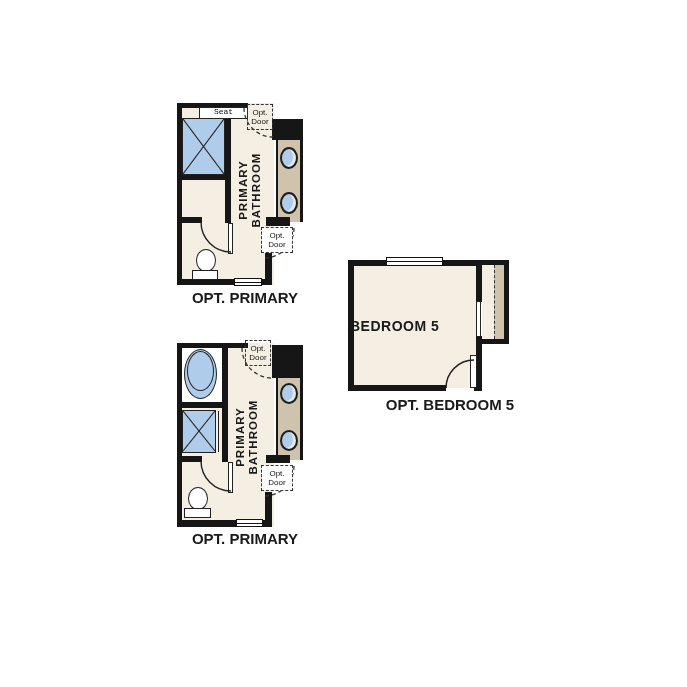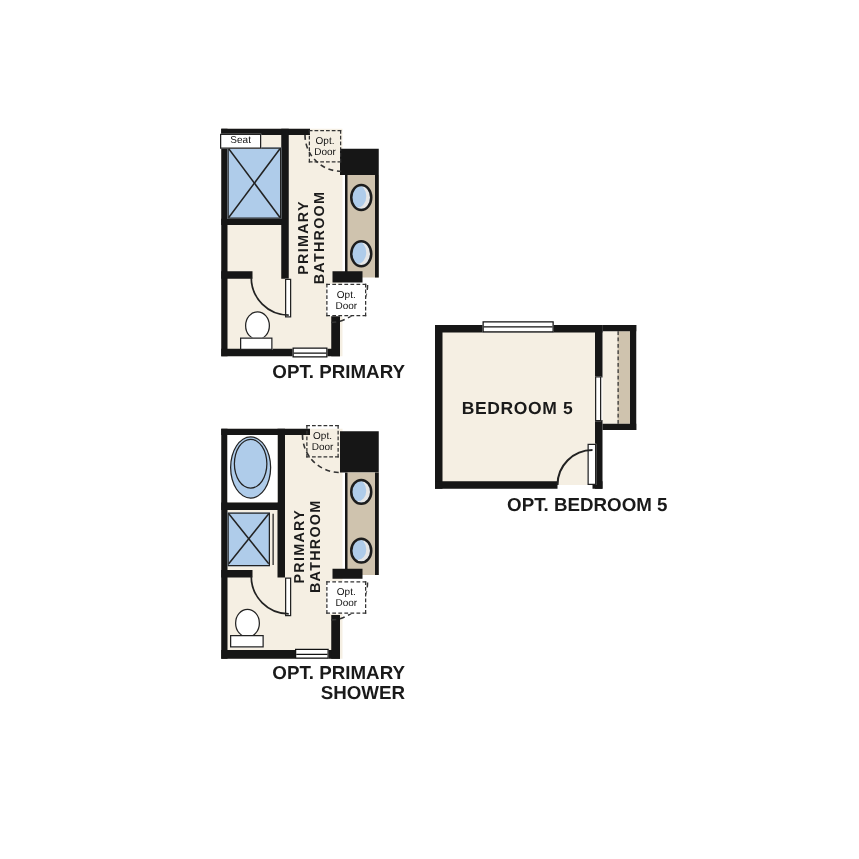--- a/index.html
+++ b/index.html
@@ -15,22 +15,22 @@
   .tub-inner{position:absolute;background:transparent;border:1.5px solid #222;border-radius:50%;box-sizing:border-box;}
   .sink{position:absolute;background:var(--fixture-blue,#afccea);border:2px solid #1d1d1d;border-radius:50%;box-sizing:border-box;box-shadow:inset -3px -1px 0 0 #e6e6e6;}
   .seat{position:absolute;background:#fff;border:1.5px solid #222;box-sizing:border-box;font-size:8px;line-height:8px;text-align:center;color:#111;}
   .window{position:absolute;background:#fff;border:1.5px solid #111;box-sizing:border-box;}
   .window i{position:absolute;left:0;right:0;top:45%;height:1px;background:#111;}
   .leaf{position:absolute;background:#fff;border:1px solid #222;box-sizing:border-box;}
   .toilet-bowl{position:absolute;background:#fff;border:1.5px solid #222;border-radius:50%;box-sizing:border-box;}
   .toilet-tank{position:absolute;background:#fff;border:1.5px solid #222;box-sizing:border-box;}
   .optd{position:absolute;border:1px dashed #333;box-sizing:border-box;font-size:8px;line-height:9px;text-align:center;color:#111;padding-top:3px;}
   .optd.outside{background:#fff;}
-  .cap{position:absolute;text-align:right;font-weight:bold;font-size:15px;line-height:16px;color:var(--text,#1a1a1a);}
-  .room-label{position:absolute;font-weight:bold;font-size:14px;color:var(--text,#1a1a1a);text-align:center;letter-spacing:0.5px;}
+  .cap{position:absolute;text-align:center;font-weight:bold;font-size:15px;line-height:16px;color:var(--text,#1a1a1a);}
+  .room-label{position:absolute;font-weight:bold;font-size:14px;color:var(--text,#1a1a1a);text-align:left;letter-spacing:0.5px;}
   .rot{position:absolute;width:110px;height:30px;display:flex;flex-direction:column;align-items:center;justify-content:center;transform:rotate(-90deg);font-weight:bold;font-size:11.5px;line-height:13px;letter-spacing:1px;color:var(--text,#1a1a1a);text-align:center;}
   svg.overlay{position:absolute;left:0;top:0;pointer-events:none;}
   .gline{position:absolute;background:#222;}
 </style>
 </head>
 <body>
 
 <div class="canvas">
 
   <div class="floor" style="left:177px;top:103px;width:97px;height:182px;"></div>
@@ -40,21 +40,21 @@
   <div class="wall" style="left:177px;top:279px;width:95px;height:6px;"></div>
   <div class="wall" style="left:265px;top:252px;width:7px;height:33px;"></div>
   <div class="wall" style="left:272px;top:119px;width:31px;height:21px;"></div>
   <div class="counter" style="left:276px;top:140px;width:27px;height:82px;"></div>
   <div class="wall" style="left:266px;top:217px;width:24px;height:9px;"></div>
   <div class="wall" style="left:225px;top:103px;width:6px;height:120px;"></div>
   <div class="wall" style="left:177px;top:175px;width:53px;height:5px;"></div>
   <div class="wall" style="left:177px;top:217px;width:25px;height:6px;"></div>
 
   <div class="shower" style="left:182px;top:118px;width:43px;height:57px;"></div>
-  <div class="seat" style="left:176px;top:107px;width:33px;height:12px;"><span>Seat</span></div>
+  <div class="seat" style="left:199px;top:107px;width:49px;height:12px;font-family:Liberation Mono, monospace;"><span>Seat</span></div>
   <div class="leaf" style="left:228px;top:223px;width:5px;height:31px;"></div>
   <div class="toilet-bowl" style="left:196px;top:249px;width:20px;height:23px;"></div>
   <div class="toilet-tank" style="left:192px;top:270px;width:26px;height:10px;"></div>
   <div class="window" style="left:234px;top:278px;width:28px;height:8px;">
       <i></i>
     </div>
   <div class="sink" style="left:280px;top:147px;width:18px;height:22px;"></div>
   <div class="sink" style="left:280px;top:192px;width:18px;height:22px;"></div>
 
   <div class="floor" style="left:177px;top:343px;width:97px;height:184px;"></div>
@@ -142,17 +142,16 @@
     <span>PRIMARY</span>
     <span>BATHROOM</span>
   </div>
   <div class="room-label" style="left:350px;top:318px;width:128px;">BEDROOM 5</div>
 
   <div class="cap" style="left:166px;top:290px;width:158px;">
     <div>OPT. PRIMARY</div>
   </div>
   <div class="cap" style="left:166px;top:531px;width:158px;">
     <div>OPT. PRIMARY</div>
-    <div>SHOWER</div>
   </div>
   <div class="cap" style="left:366px;top:397px;width:168px;">OPT. BEDROOM 5</div>
 
 </div>
 
 </body></html>

